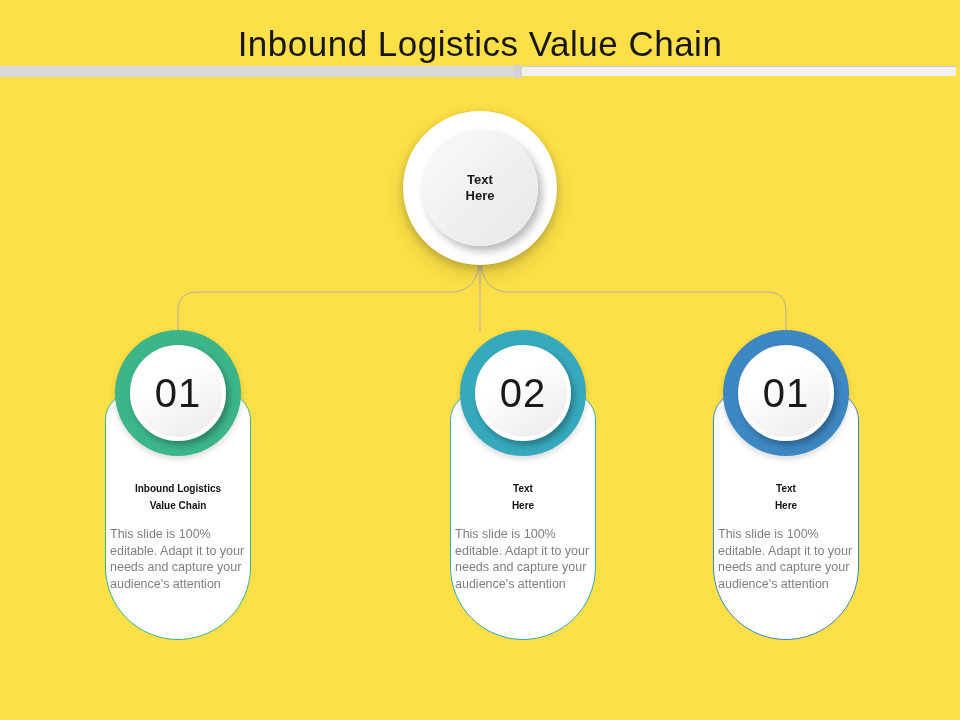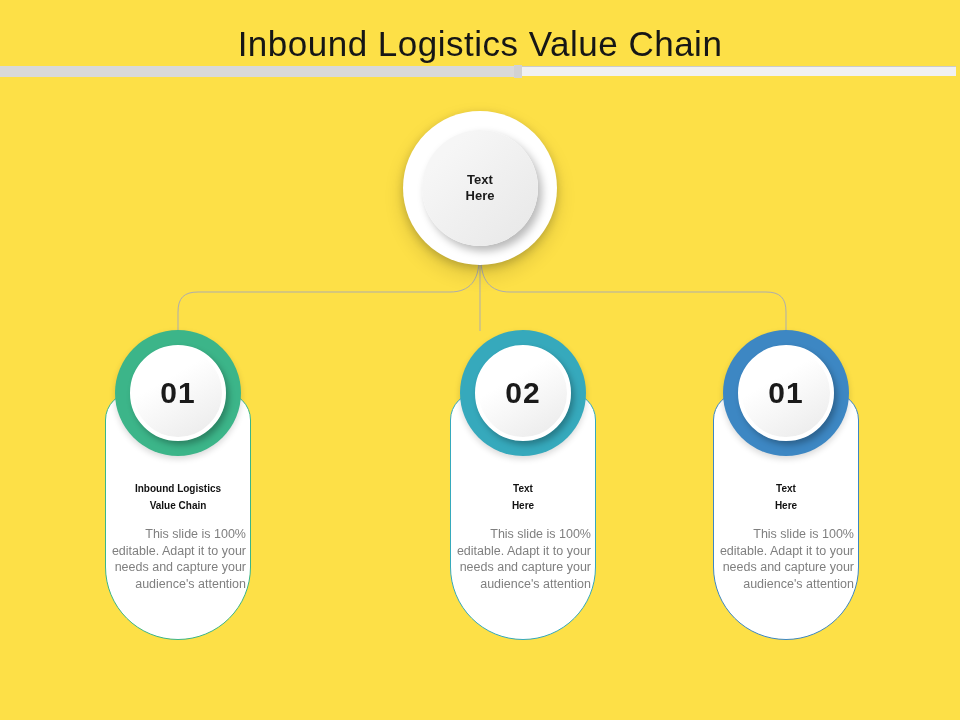--- a/index.html
+++ b/index.html
@@ -59,29 +59,29 @@
     background:var(--accent, #999);
     box-shadow:0 3px 6px rgba(0,0,0,0.15);
   }
   .num-circle {
     position:absolute; inset:15px; border-radius:50%;
     background:linear-gradient(150deg,#ffffff 35%,#ebebeb 95%);
     border:4px solid #ffffff;
     box-shadow:3px 4px 6px rgba(0,0,0,0.28);
     display:flex; align-items:center; justify-content:center;
   }
-  .num { font-size:30px; font-weight:700; color:#1a1a1a; letter-spacing:1px; }
+  .num { font-size:40px; font-weight:400; color:#1a1a1a; letter-spacing:1px; }
   .card-title {
     position:absolute; top:150px; left:4px; right:4px;
     font-size:10px; font-weight:700; color:#111111; text-align:center;
     line-height:17px; white-space:pre-line;
   }
   .card-desc {
     position:absolute; top:196px; left:5px; right:5px;
-    font-size:12.5px; color:#7f7f7f; text-align:right; line-height:16.5px;
+    font-size:12.5px; color:#7f7f7f; text-align:left; line-height:16.5px;
   }
 </style>
 </head>
 <body>
 
 <div class="slide">
 
   <h1 class="title">Inbound Logistics Value Chain</h1>
   <div class="bar-dark"></div>
   <div class="bar-notch"></div>

